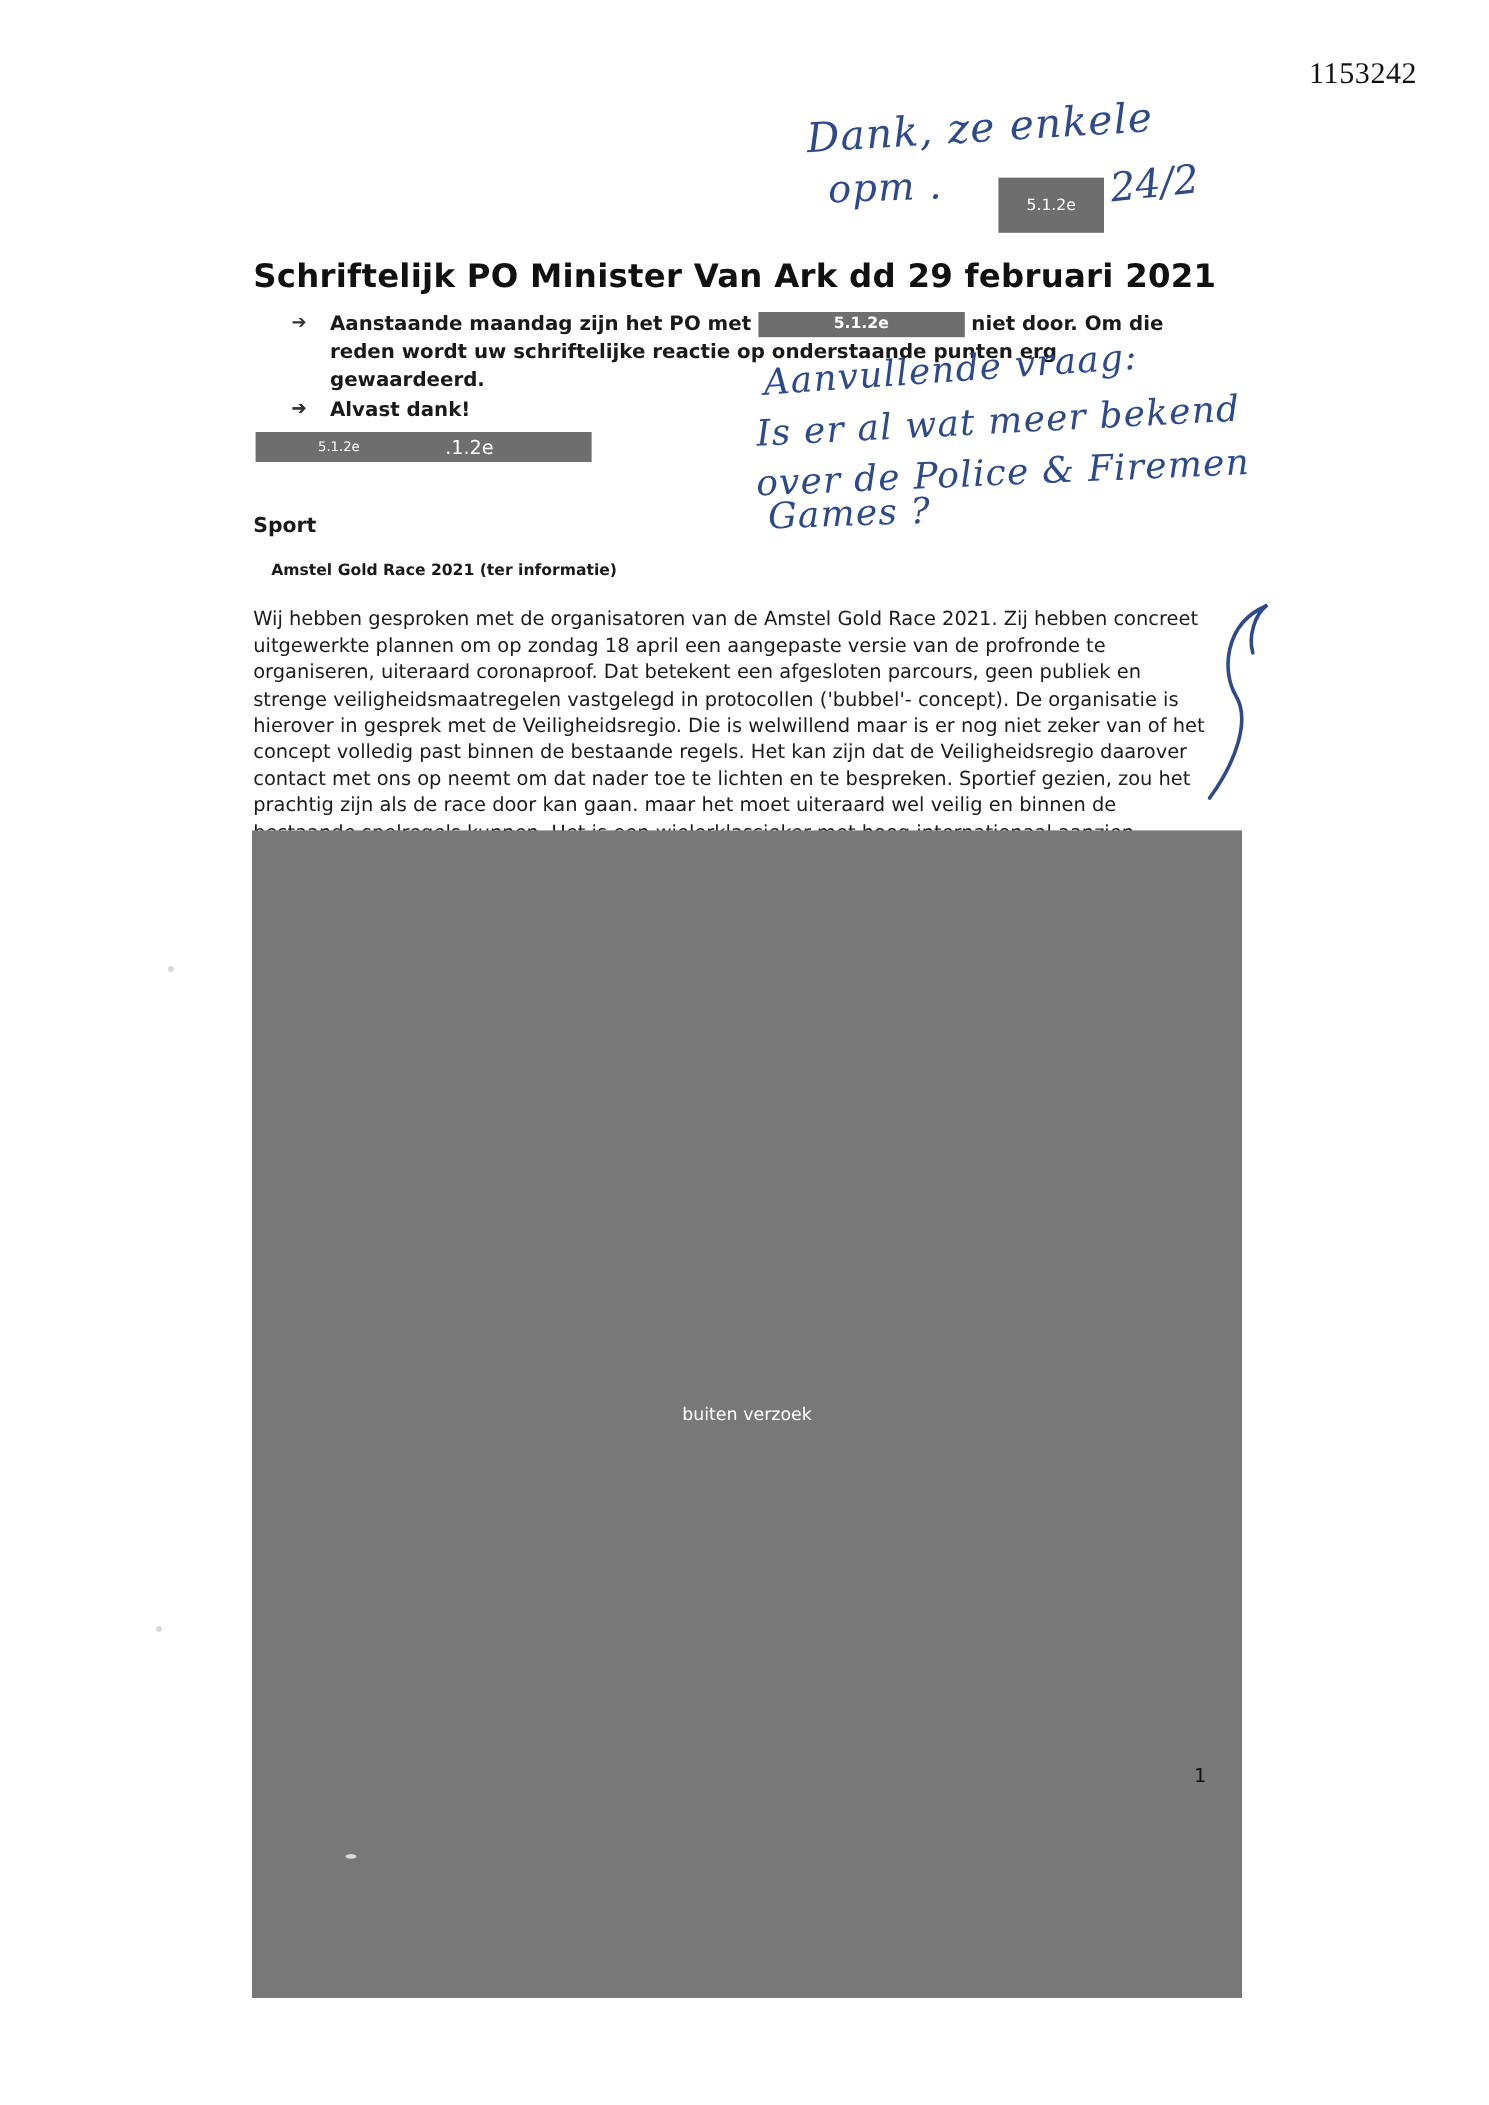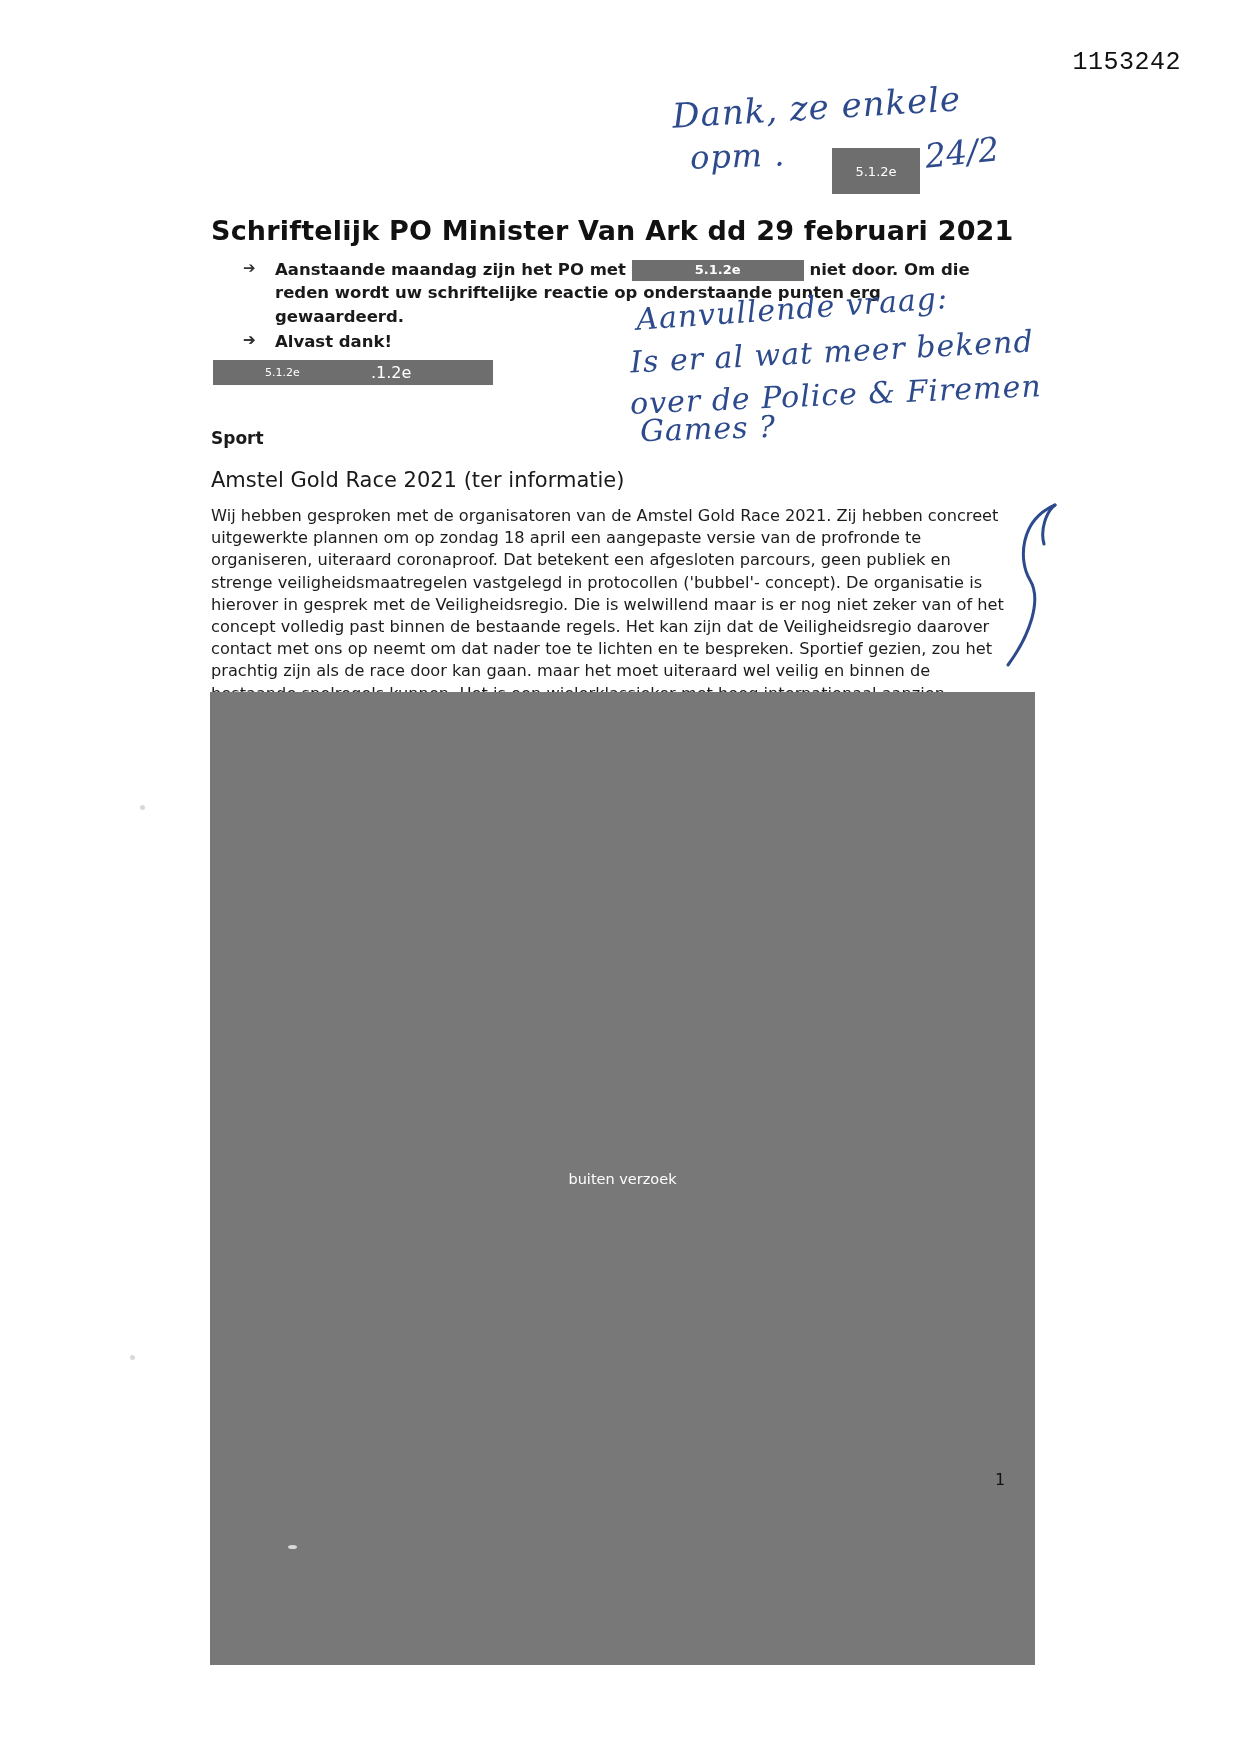--- a/index.html
+++ b/index.html
@@ -20,21 +20,21 @@
   }
 
   
   .doc-number {
     position: absolute;
     top: 48px;
     right: 60px;
     font-size: 25px;
     letter-spacing: 0.5px;
     color: #111;
-    font-family: Liberation Mono, monospace;
+    font-family: Liberation Serif, serif;
   }
 
   
   .handwriting {
     position: absolute;
     font-family: "DejaVu Serif", serif;
     font-style: italic;
     color: #2c4a8c;
     white-space: pre;
     line-height: 1.15;
@@ -183,23 +183,23 @@
   .sport-head {
     position: absolute;
     top: 428px;
     left: 211px;
     font-size: 17px;
     font-weight: bold;
   }
   .sub-head {
     position: absolute;
     top: 468px;
-    left: 211px;
-    font-size: 21px;
-    font-weight: normal;
+    left: 226px;
+    font-size: 13px;
+    font-weight: bold;
   }
 
   
   .body-par {
     position: absolute;
     top: 505px;
     left: 211px;
     width: 800px;
     font-size: 16.2px;
     line-height: 1.37;

